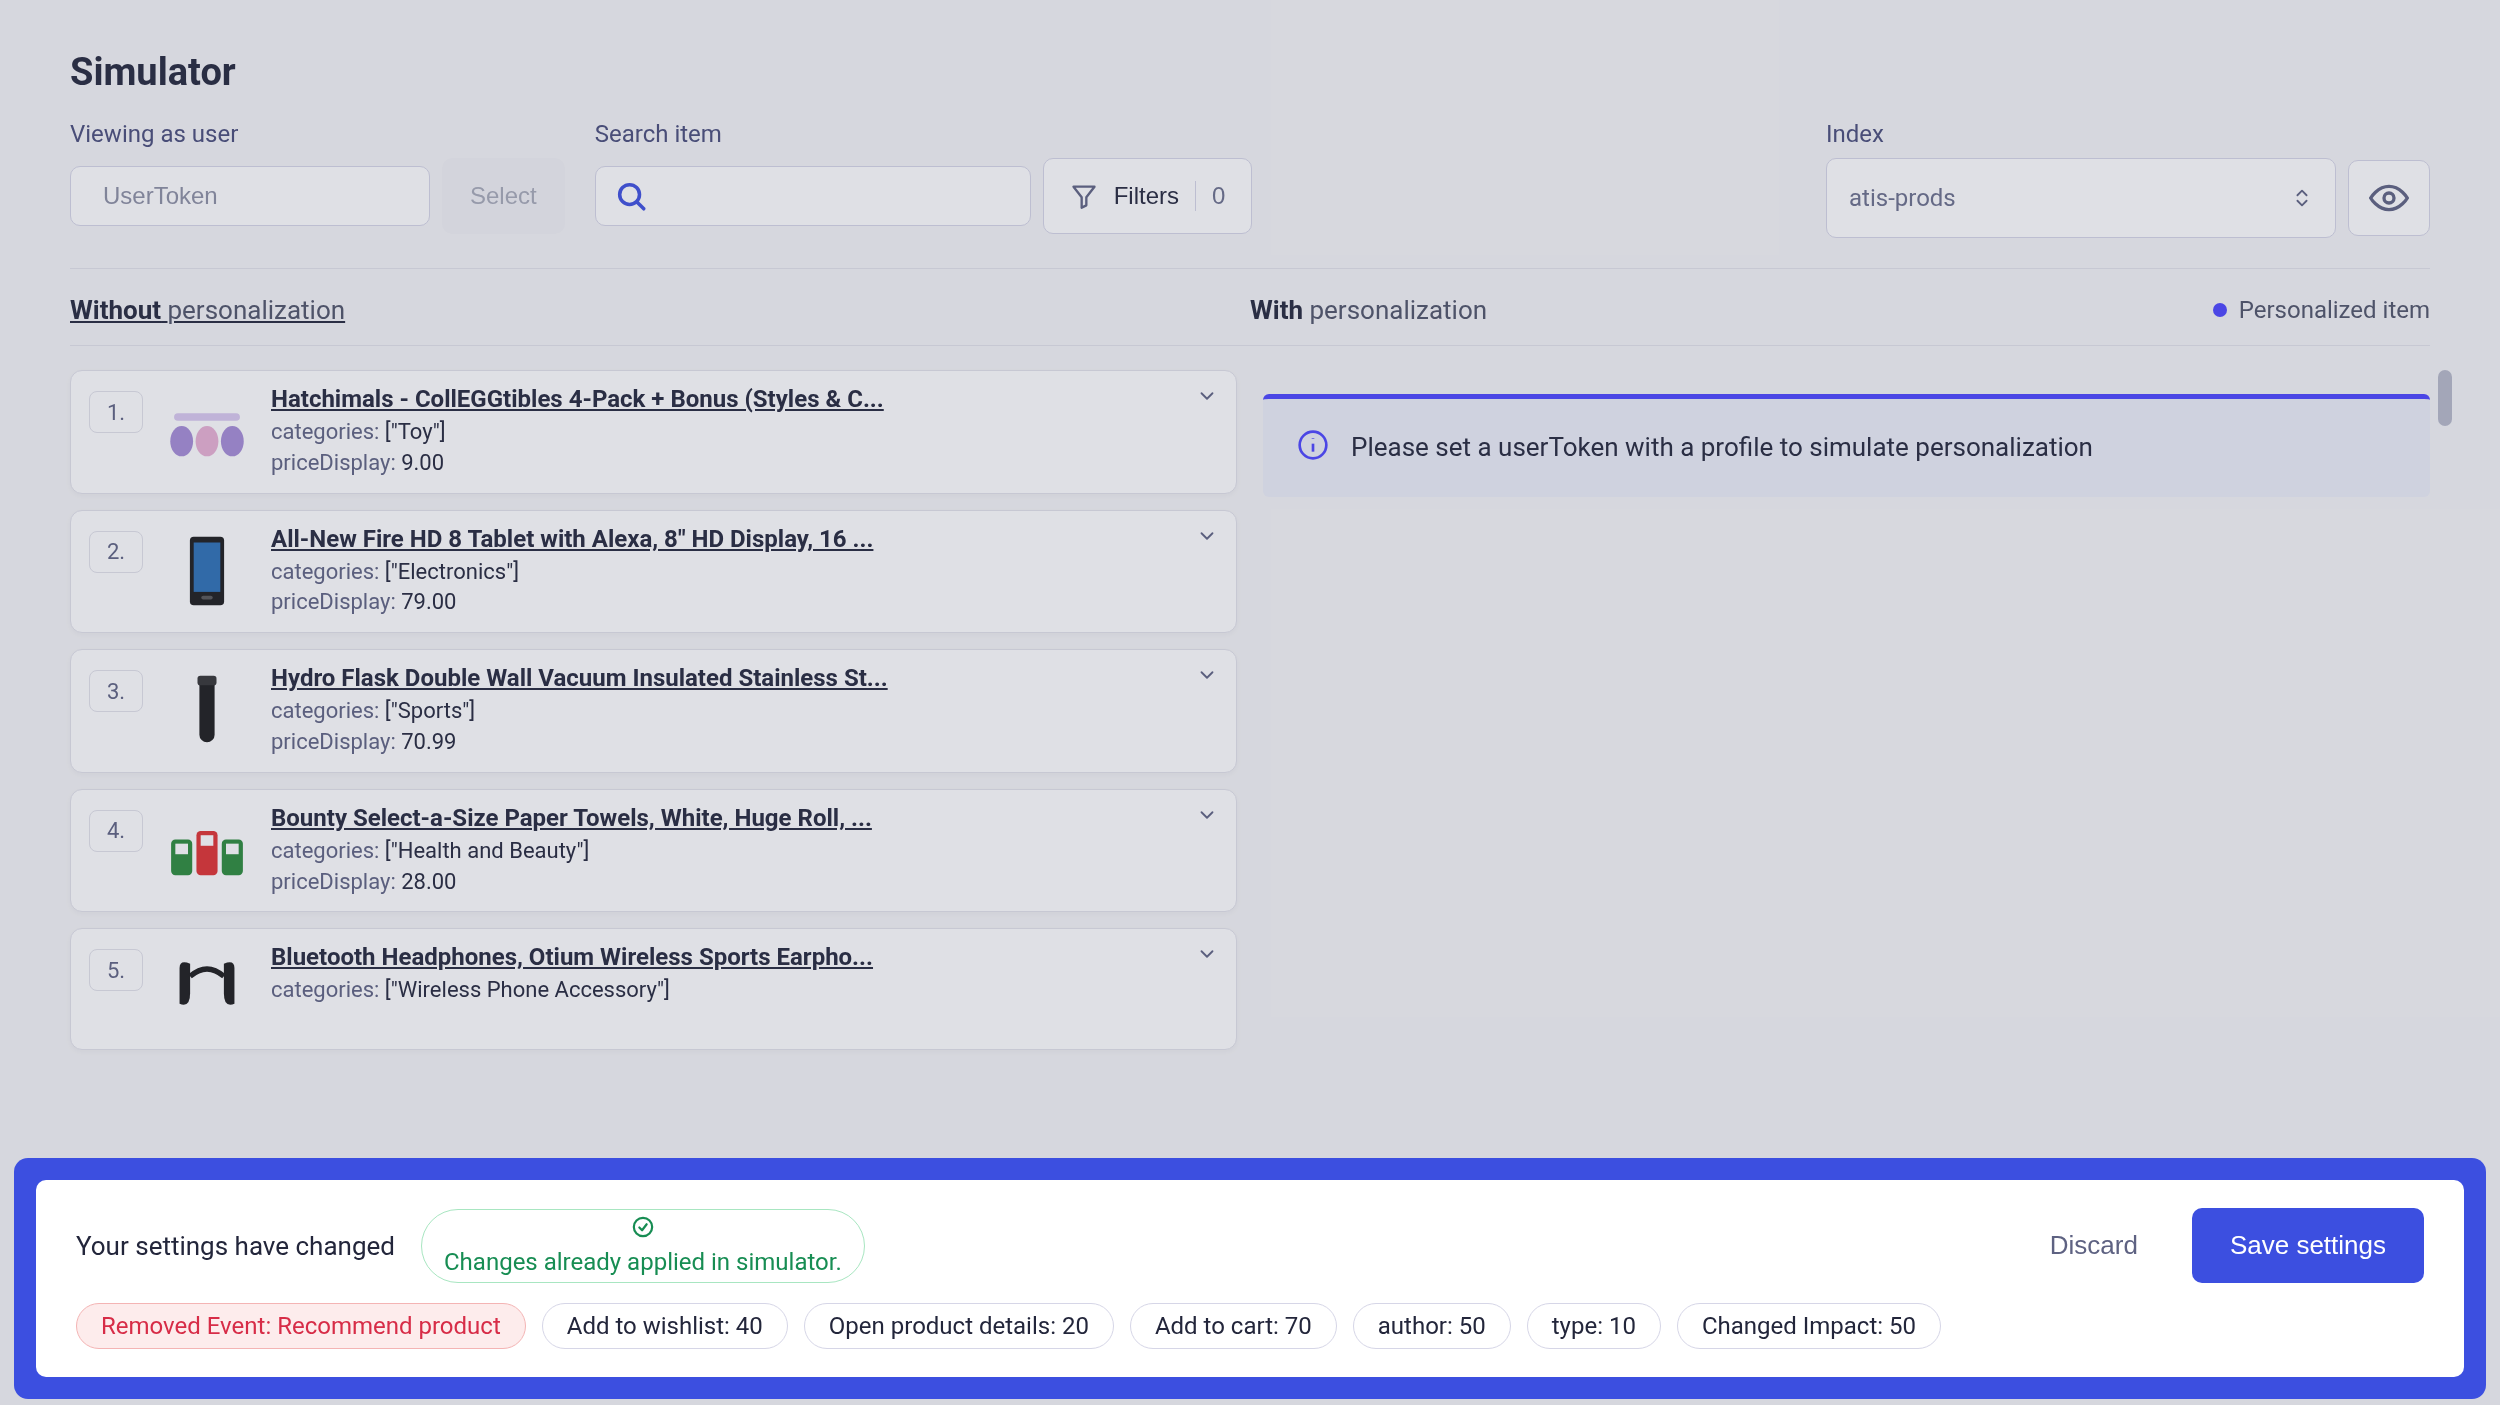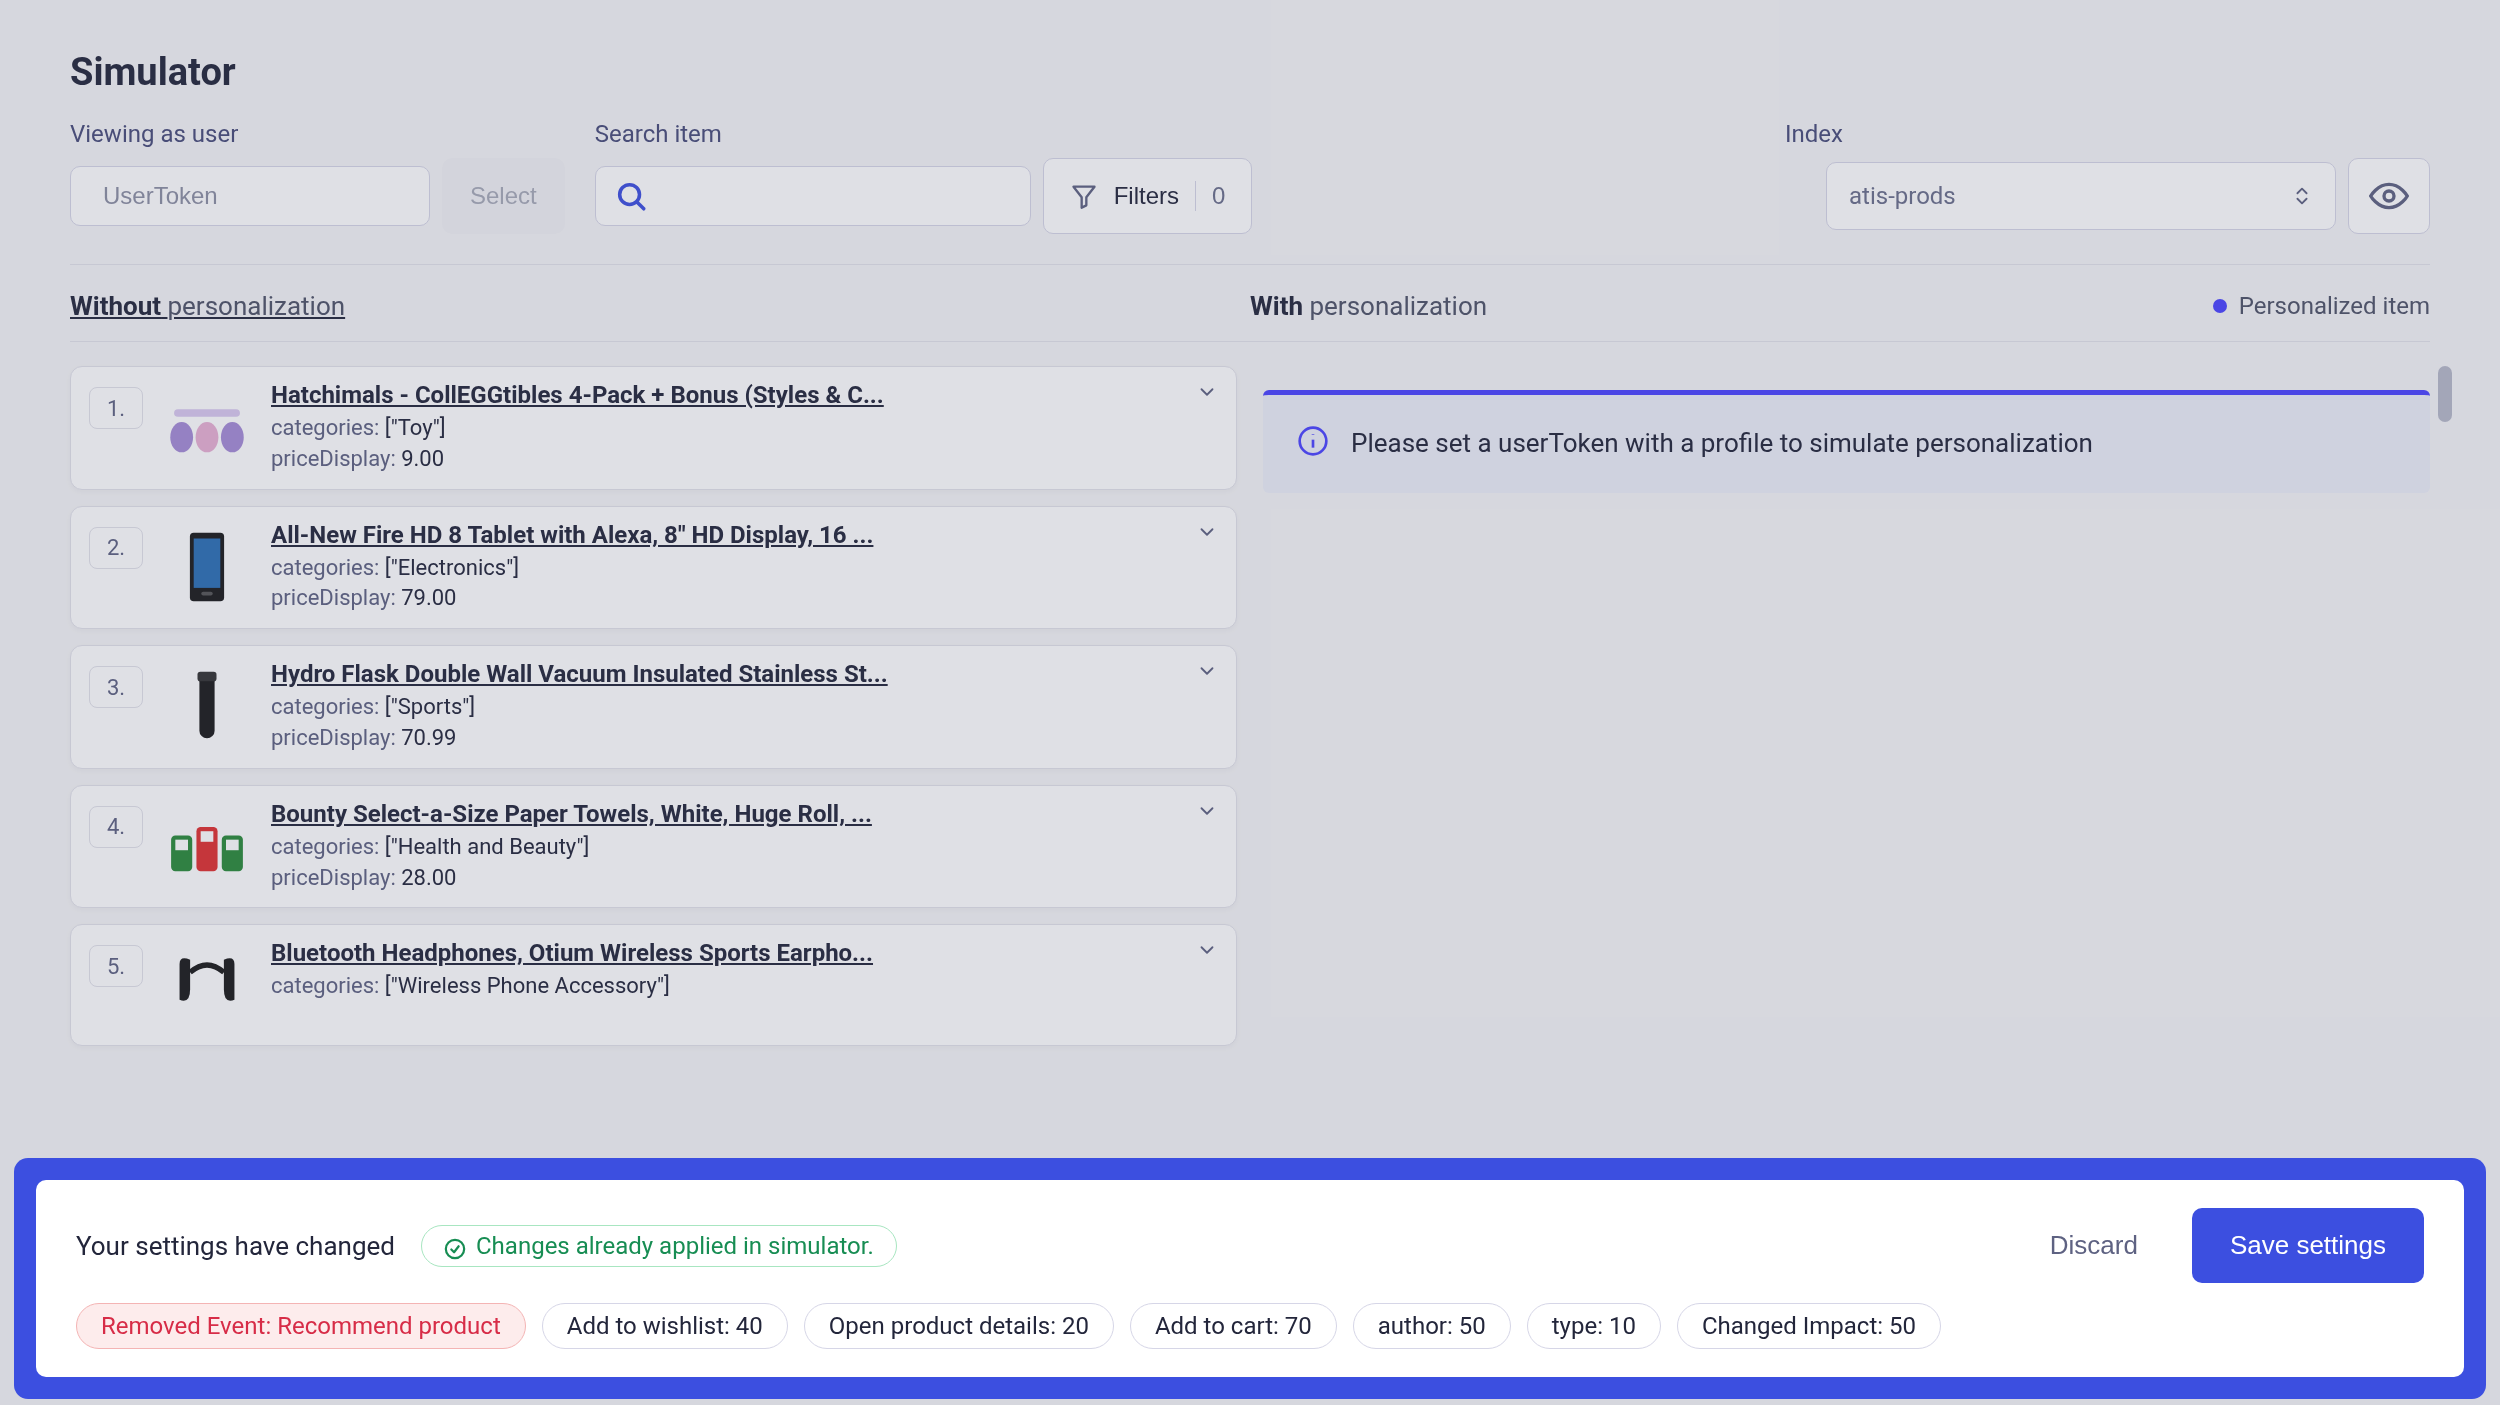--- a/index.html
+++ b/index.html
@@ -86,32 +86,31 @@
   cursor: pointer;
 }
 .filters-divider {
   width: 1px;
   height: 30px;
   background: #d6d6e7;
 }
 .filters-count { color: #6b6f8c; }
 .flex-spacer { flex: 1; }
 .index-select {
-  height: 68px;
+  height: 80px;
   width: 510px;
   display: flex;
   align-items: center;
   justify-content: space-between;
   border: 1px solid #d6d6e7;
   border-radius: 10px;
   background: #fff;
   padding: 0 22px;
   color: #6b6f8c;
   cursor: pointer;
-  margin-left: 41px;
 }
 .eye-btn {
   height: 76px;
   width: 82px;
   display: flex;
   align-items: center;
   justify-content: center;
   border: 1px solid #d6d6e7;
   border-radius: 10px;
   background: #fff;
@@ -242,27 +241,28 @@
 }
 .footer-top {
   display: flex;
   align-items: center;
   gap: 26px;
   margin-bottom: 20px;
 }
 .footer-title { font-size: 26px; }
 .status-pill {
   display: flex;
-  align-items: flex-end;
+  align-items: center;
   gap: 10px;
   border: 1px solid #a8e6c1;
   color: #178d53;
   border-radius: 999px;
   padding: 6px 22px;
   font-size: 24px;
+  flex-direction: column;
 }
 .footer-spacer { flex: 1; }
 .discard-btn {
   border: none;
   background: transparent;
   color: #5e6282;
   font-size: 26px;
   padding: 18px 28px;
   cursor: pointer;
 }

